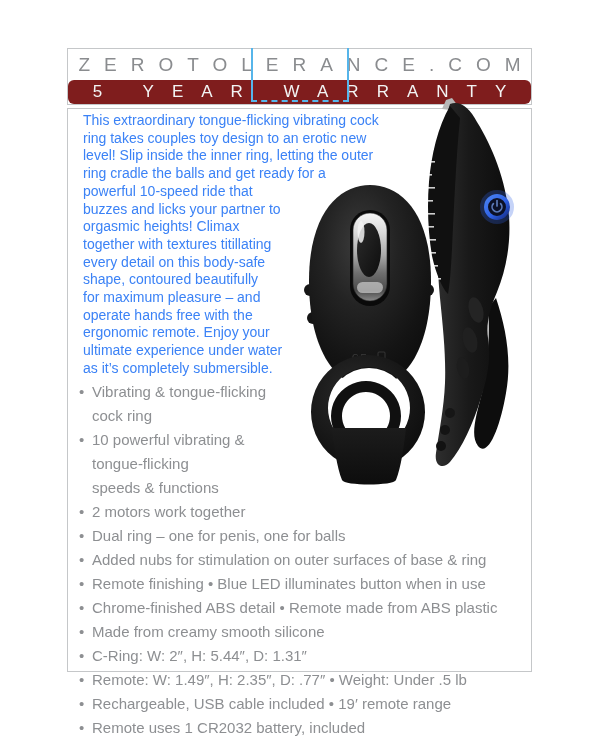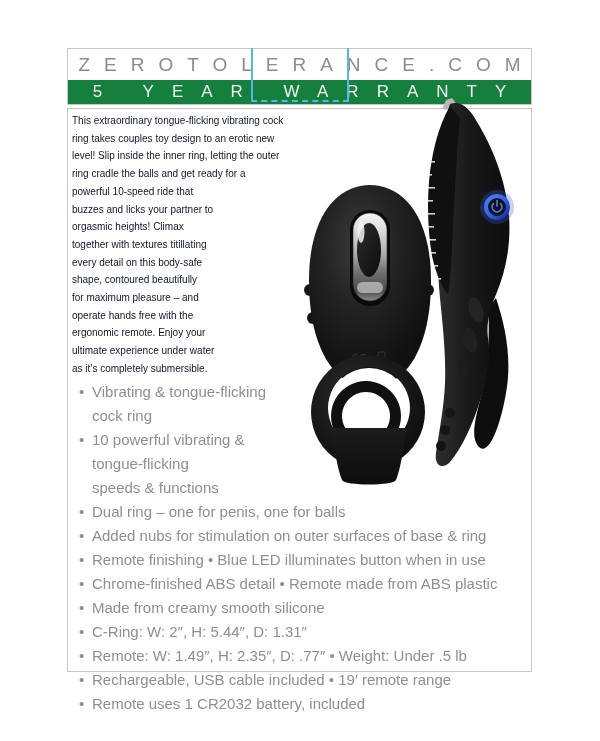--- a/index.html
+++ b/index.html
@@ -11,38 +11,38 @@
   .header-box{
     position:absolute;left:67px;top:48px;width:465px;height:57px;
     border:1px solid #c5c7c9;box-sizing:border-box;background:#ffffff;
   }
   .site-row{
     height:31px;display:flex;align-items:center;justify-content:center;
     overflow:hidden;white-space:nowrap;
     font-size:19px;color:#8a8c8f;letter-spacing:14px;text-indent:14px;font-weight:400;
   }
   .warranty-row{
-    height:24px;background:#15803d;display:flex;align-items:center;justify-content:center;
+    height:24px;background:#7f1d1d;display:flex;align-items:center;justify-content:center;
     overflow:hidden;white-space:nowrap;
-    font-size:17px;color:#f3f4f4;letter-spacing:18px;text-indent:18px;font-weight:400;
+    font-size:17px;color:#f3f4f4;letter-spacing:18px;text-indent:18px;font-weight:400;border-radius:6px;
   }
   
   .selection-box{
     position:absolute;left:251px;top:48px;width:98px;height:54px;
     border-left:2px solid #56b5ea;border-right:2px solid #56b5ea;
     border-bottom:2px dashed #56b5ea;box-sizing:border-box;z-index:30;
   }
   
   .content-box{
     position:absolute;left:67px;top:108px;width:465px;height:564px;
     border:1px solid #c5c7c9;box-sizing:border-box;background:#ffffff;
   }
   .description{
-    position:absolute;left:72px;top:112px;width:452px;
-    font-size:10px;line-height:17.7px;color:#0f172a;
+    position:absolute;left:83px;top:112px;width:452px;
+    font-size:14px;line-height:17.7px;color:#3b82f6;
     white-space:pre-line;z-index:5;
   }
   .features{
     position:absolute;left:79px;top:380px;width:452px;margin:0;padding:0;
     list-style:none;font-size:15px;line-height:24px;color:#8d8f92;z-index:5;
   }
   .features li{padding-left:13px;}
   .features li::before{content:"•";display:inline-block;width:13px;margin-left:-13px;color:#8d8f92;}
   .features .ftext{white-space:pre-line;}
   
@@ -77,20 +77,21 @@
 ergonomic remote. Enjoy your
 ultimate experience under water
 as it’s completely submersible.</div>
 
   <ul class="features">
       <li><span class="ftext">Vibrating &amp; tongue-flicking
 cock ring</span></li>
       <li><span class="ftext">10 powerful vibrating &amp;
 tongue-flicking
 speeds &amp; functions</span></li>
+      <li><span class="ftext">2 motors work together</span></li>
       <li><span class="ftext">Dual ring – one for penis, one for balls</span></li>
       <li><span class="ftext">Added nubs for stimulation on outer surfaces of base &amp; ring</span></li>
       <li><span class="ftext">Remote finishing • Blue LED illuminates button when in use</span></li>
       <li><span class="ftext">Chrome-finished ABS detail • Remote made from ABS plastic</span></li>
       <li><span class="ftext">Made from creamy smooth silicone</span></li>
       <li><span class="ftext">C-Ring: W: 2″, H: 5.44″, D: 1.31″</span></li>
       <li><span class="ftext">Remote: W: 1.49″, H: 2.35″, D: .77″ • Weight: Under .5 lb</span></li>
       <li><span class="ftext">Rechargeable, USB cable included • 19′ remote range</span></li>
       <li><span class="ftext">Remote uses 1 CR2032 battery, included</span></li>
     </ul>

